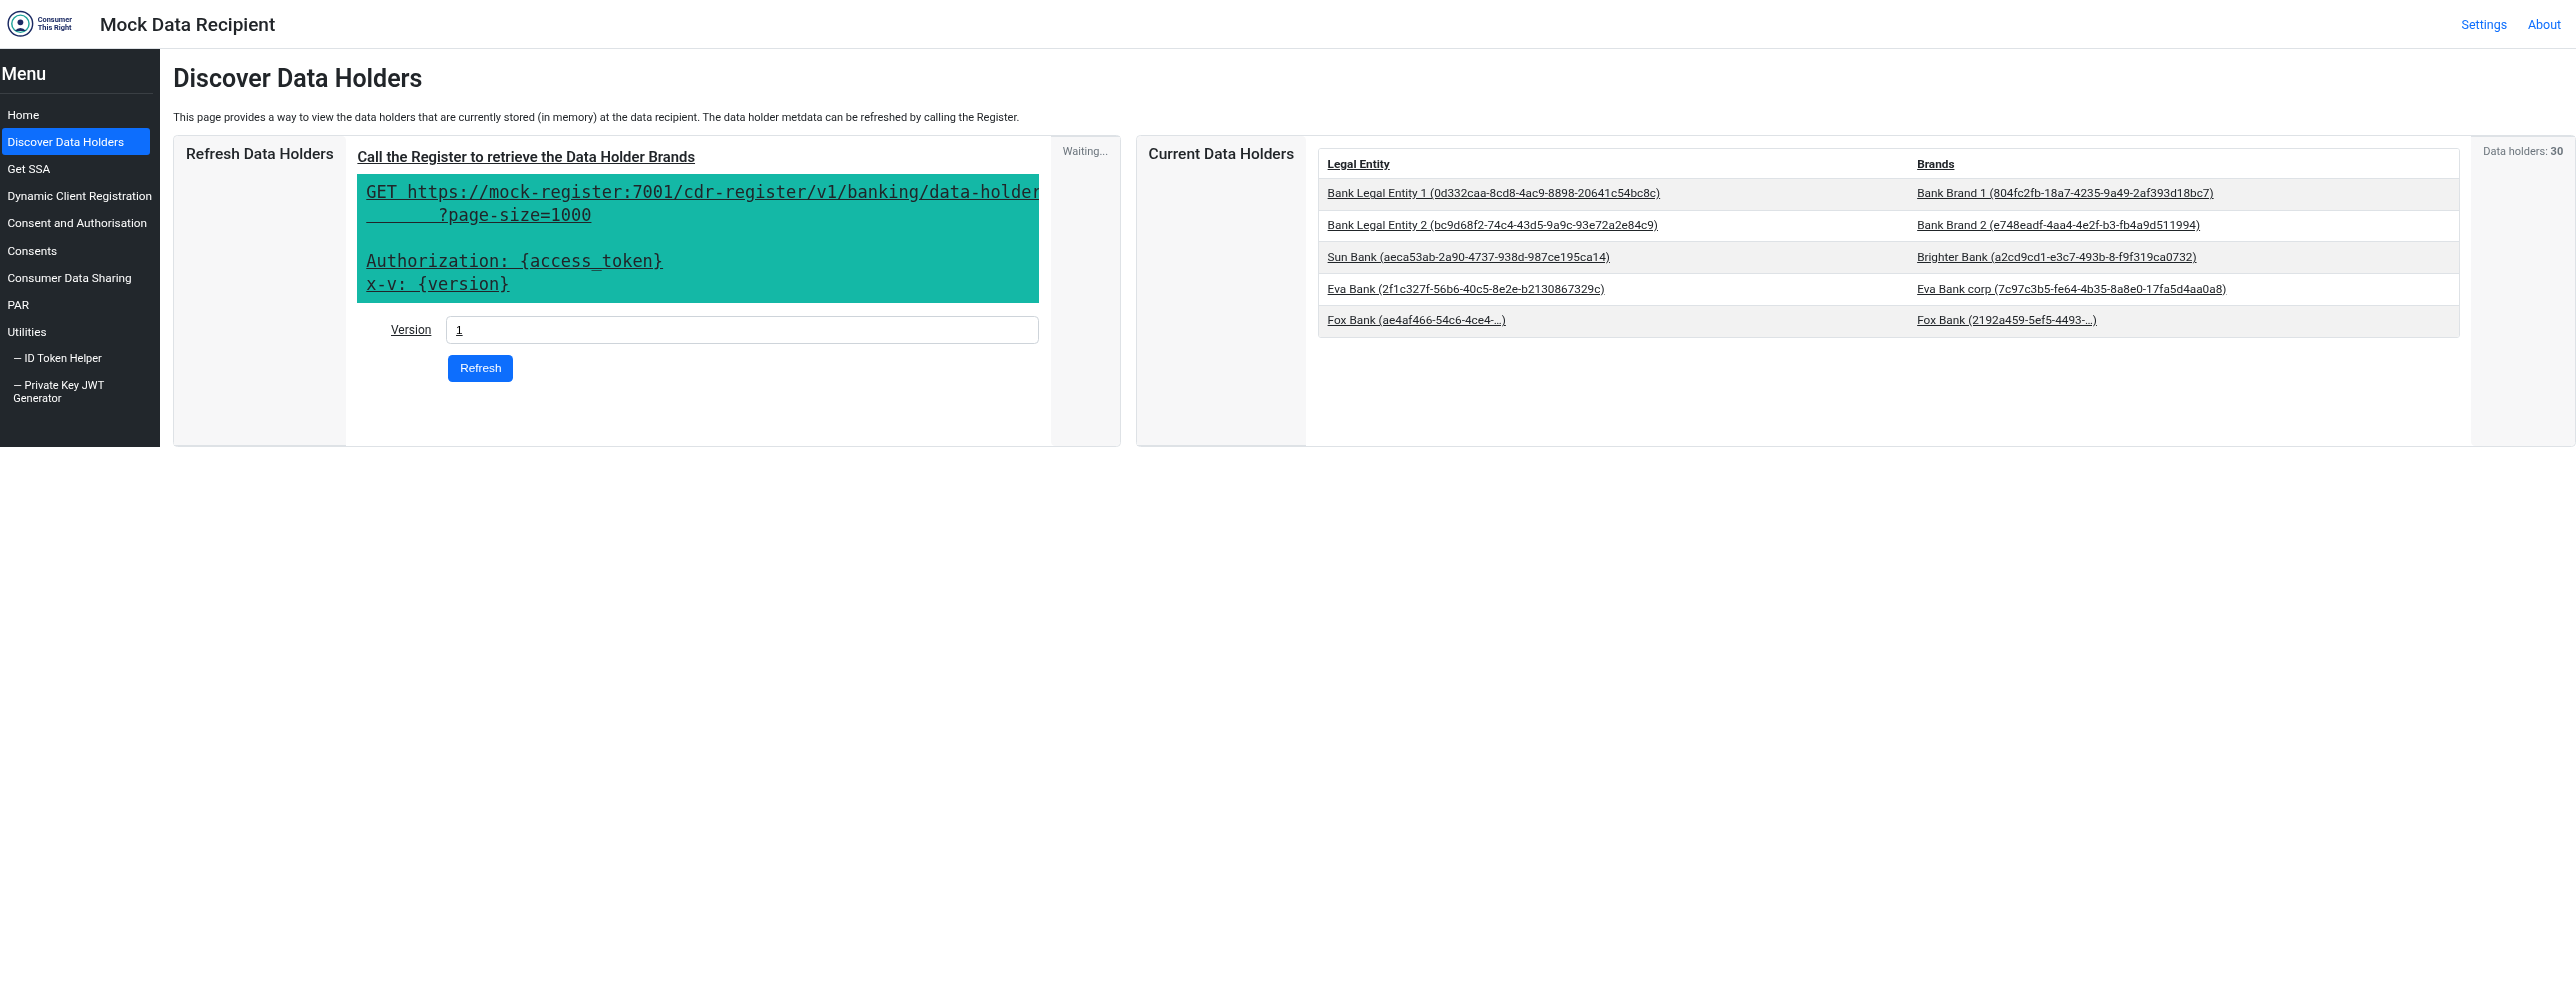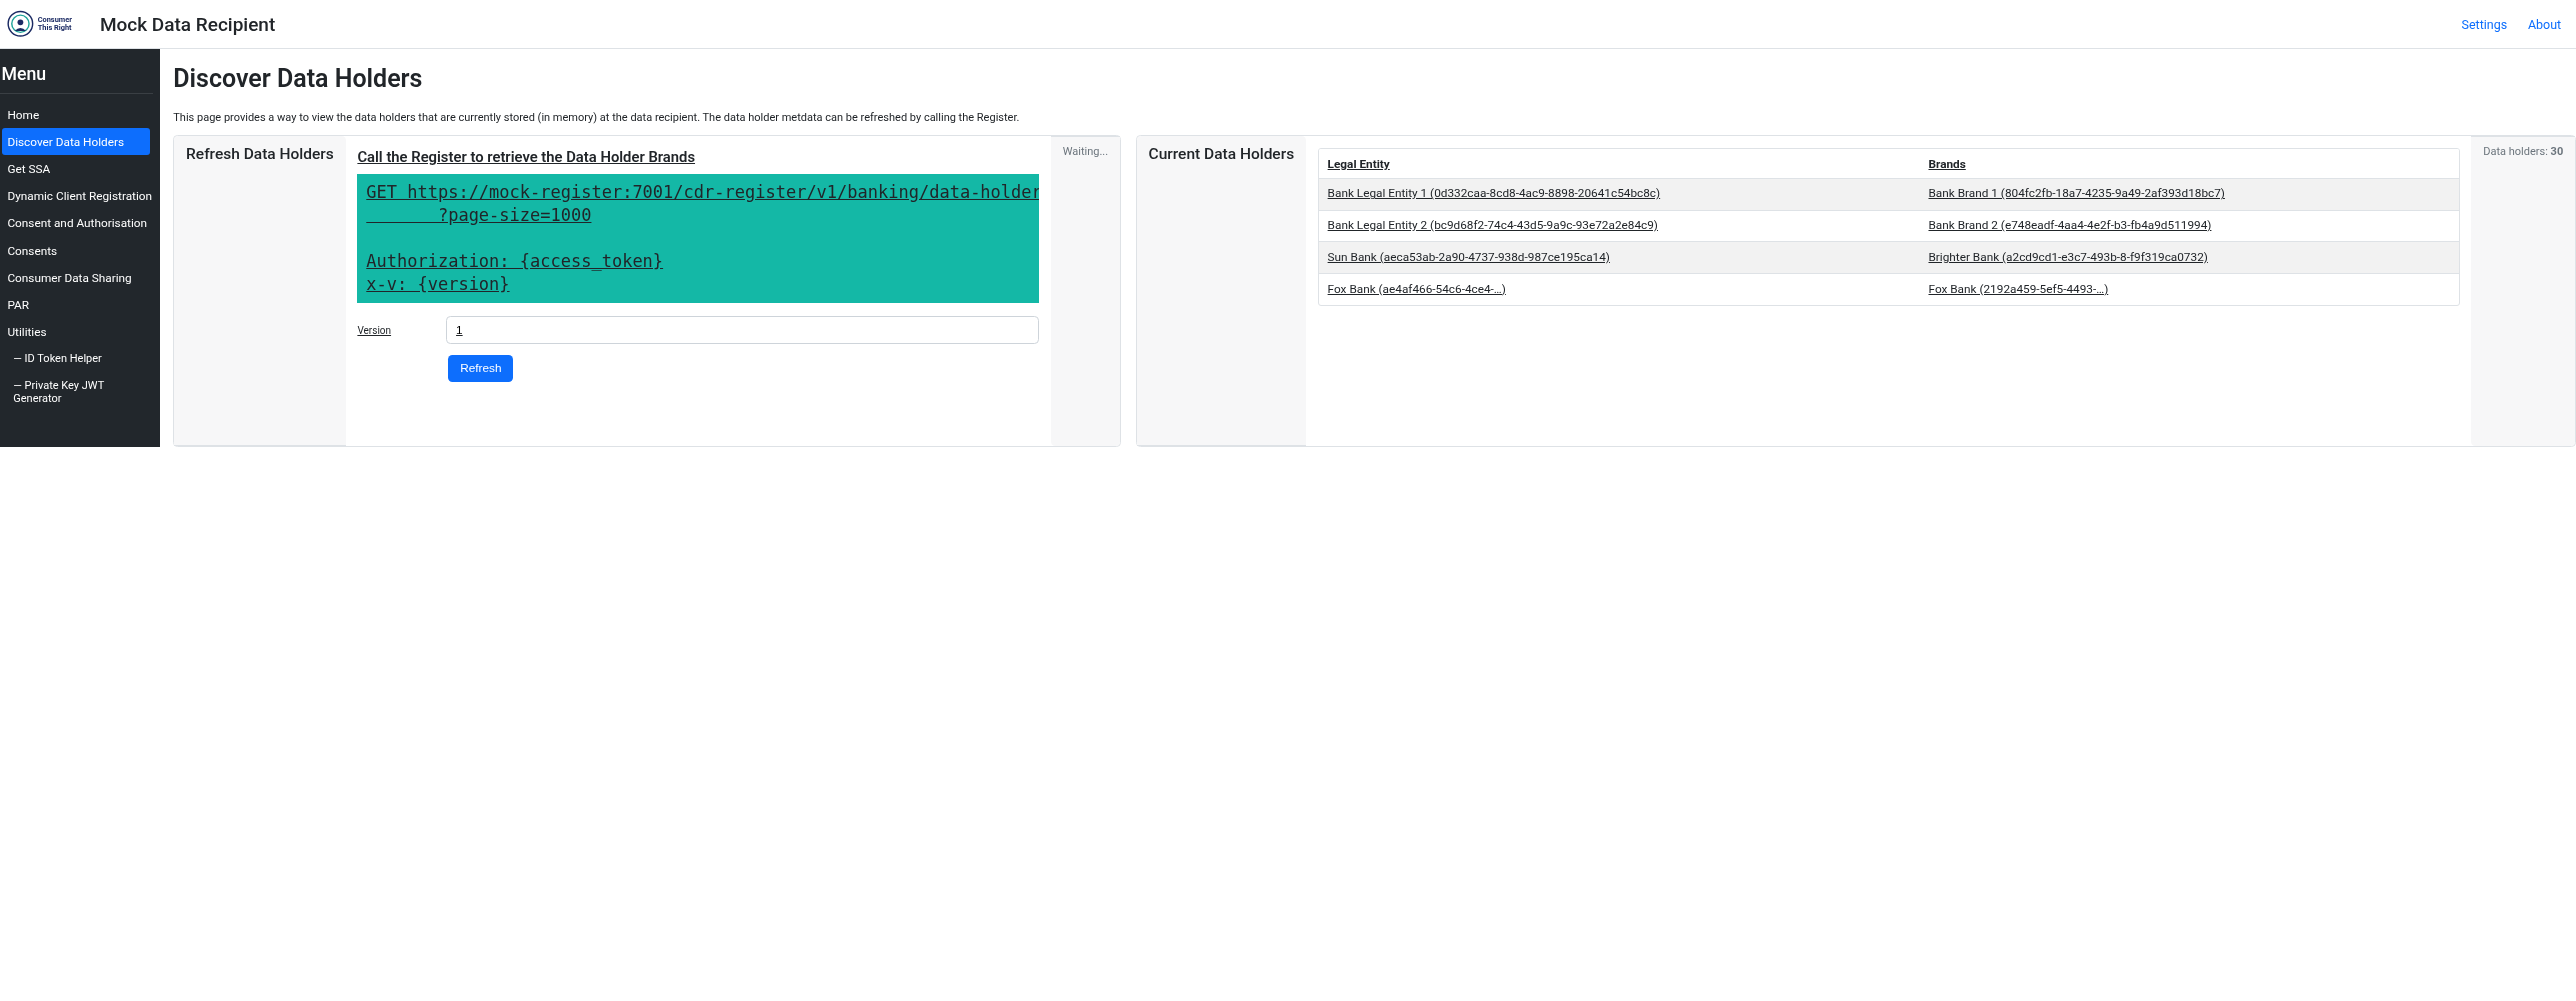--- a/index.html
+++ b/index.html
@@ -149,21 +149,21 @@
     white-space: pre;
     margin-bottom: 13.3px;
     overflow-x: auto;
   }
   .form-row {
     display: flex;
     align-items: center;
     gap: 14.8px;
     margin-bottom: 10.3px;
   }
-  .form-label { width: 74px; font-size: 10px; }
+  .form-label { width: 74px; font-size: 12px; text-align: right; }
   .form-input {
     flex: 1;
     border: 0.7px solid #ced4da;
     border-radius: 4.4px;
     padding: 5.9px 8.9px;
     font-size: 11.8px;
   }
   .btn {
     display: inline-block;
     background: #0d6efd;
@@ -309,20 +309,24 @@
                   </tr>
                   <tr>
                     <td>Bank Legal Entity 2 (bc9d68f2-74c4-43d5-9a9c-93e72a2e84c9)</td>
                     <td>Bank Brand 2 (e748eadf-4aa4-4e2f-b3-fb4a9d511994)</td>
                   </tr>
                   <tr>
                     <td>Sun Bank (aeca53ab-2a90-4737-938d-987ce195ca14)</td>
                     <td>Brighter Bank (a2cd9cd1-e3c7-493b-8-f9f319ca0732)</td>
                   </tr>
                   <tr>
+                    <td>Eva Bank (2f1c327f-56b6-40c5-8e2e-b2130867329c)</td>
+                    <td>Eva Bank corp (7c97c3b5-fe64-4b35-8a8e0-17fa5d4aa0a8)</td>
+                  </tr>
+                  <tr>
                     <td>Fox Bank (ae4af466-54c6-4ce4-…)</td>
                     <td>Fox Bank (2192a459-5ef5-4493-…)</td>
                   </tr>
                 </tbody>
             </table>
           </div>
         </div>
         <div class="card-footer">
           <span>Data holders: </span><span class="count-strong">30</span>
         </div>

